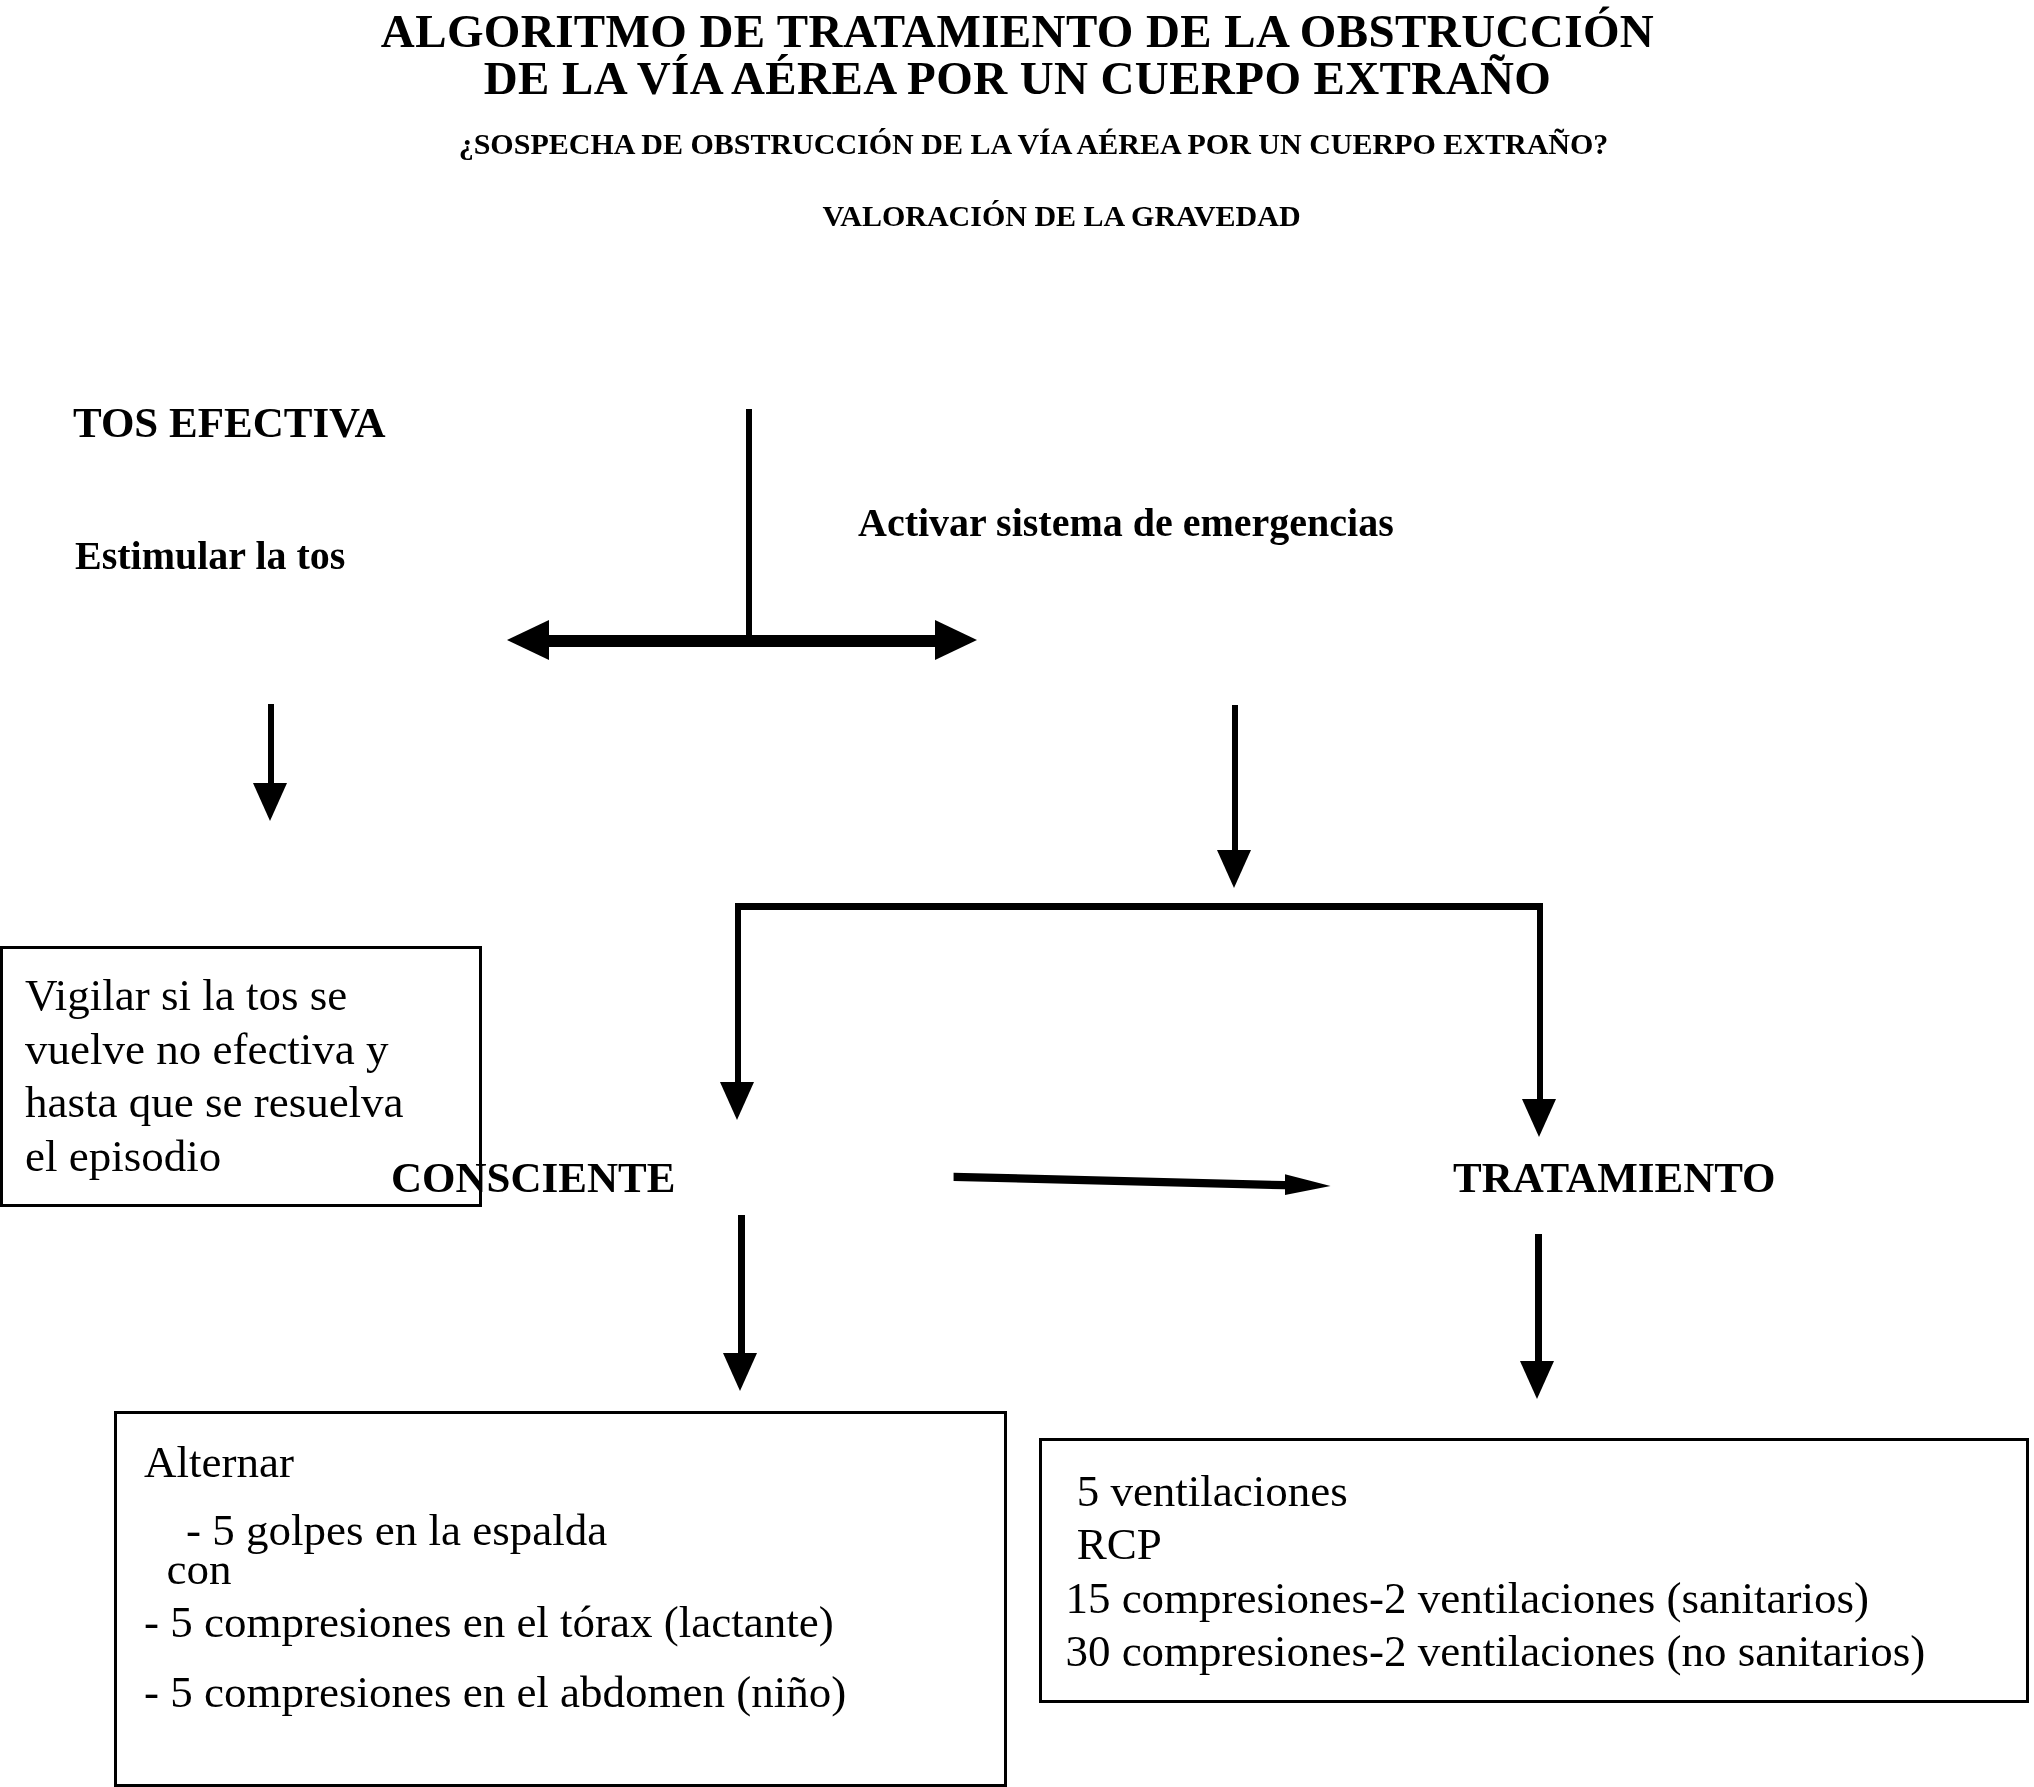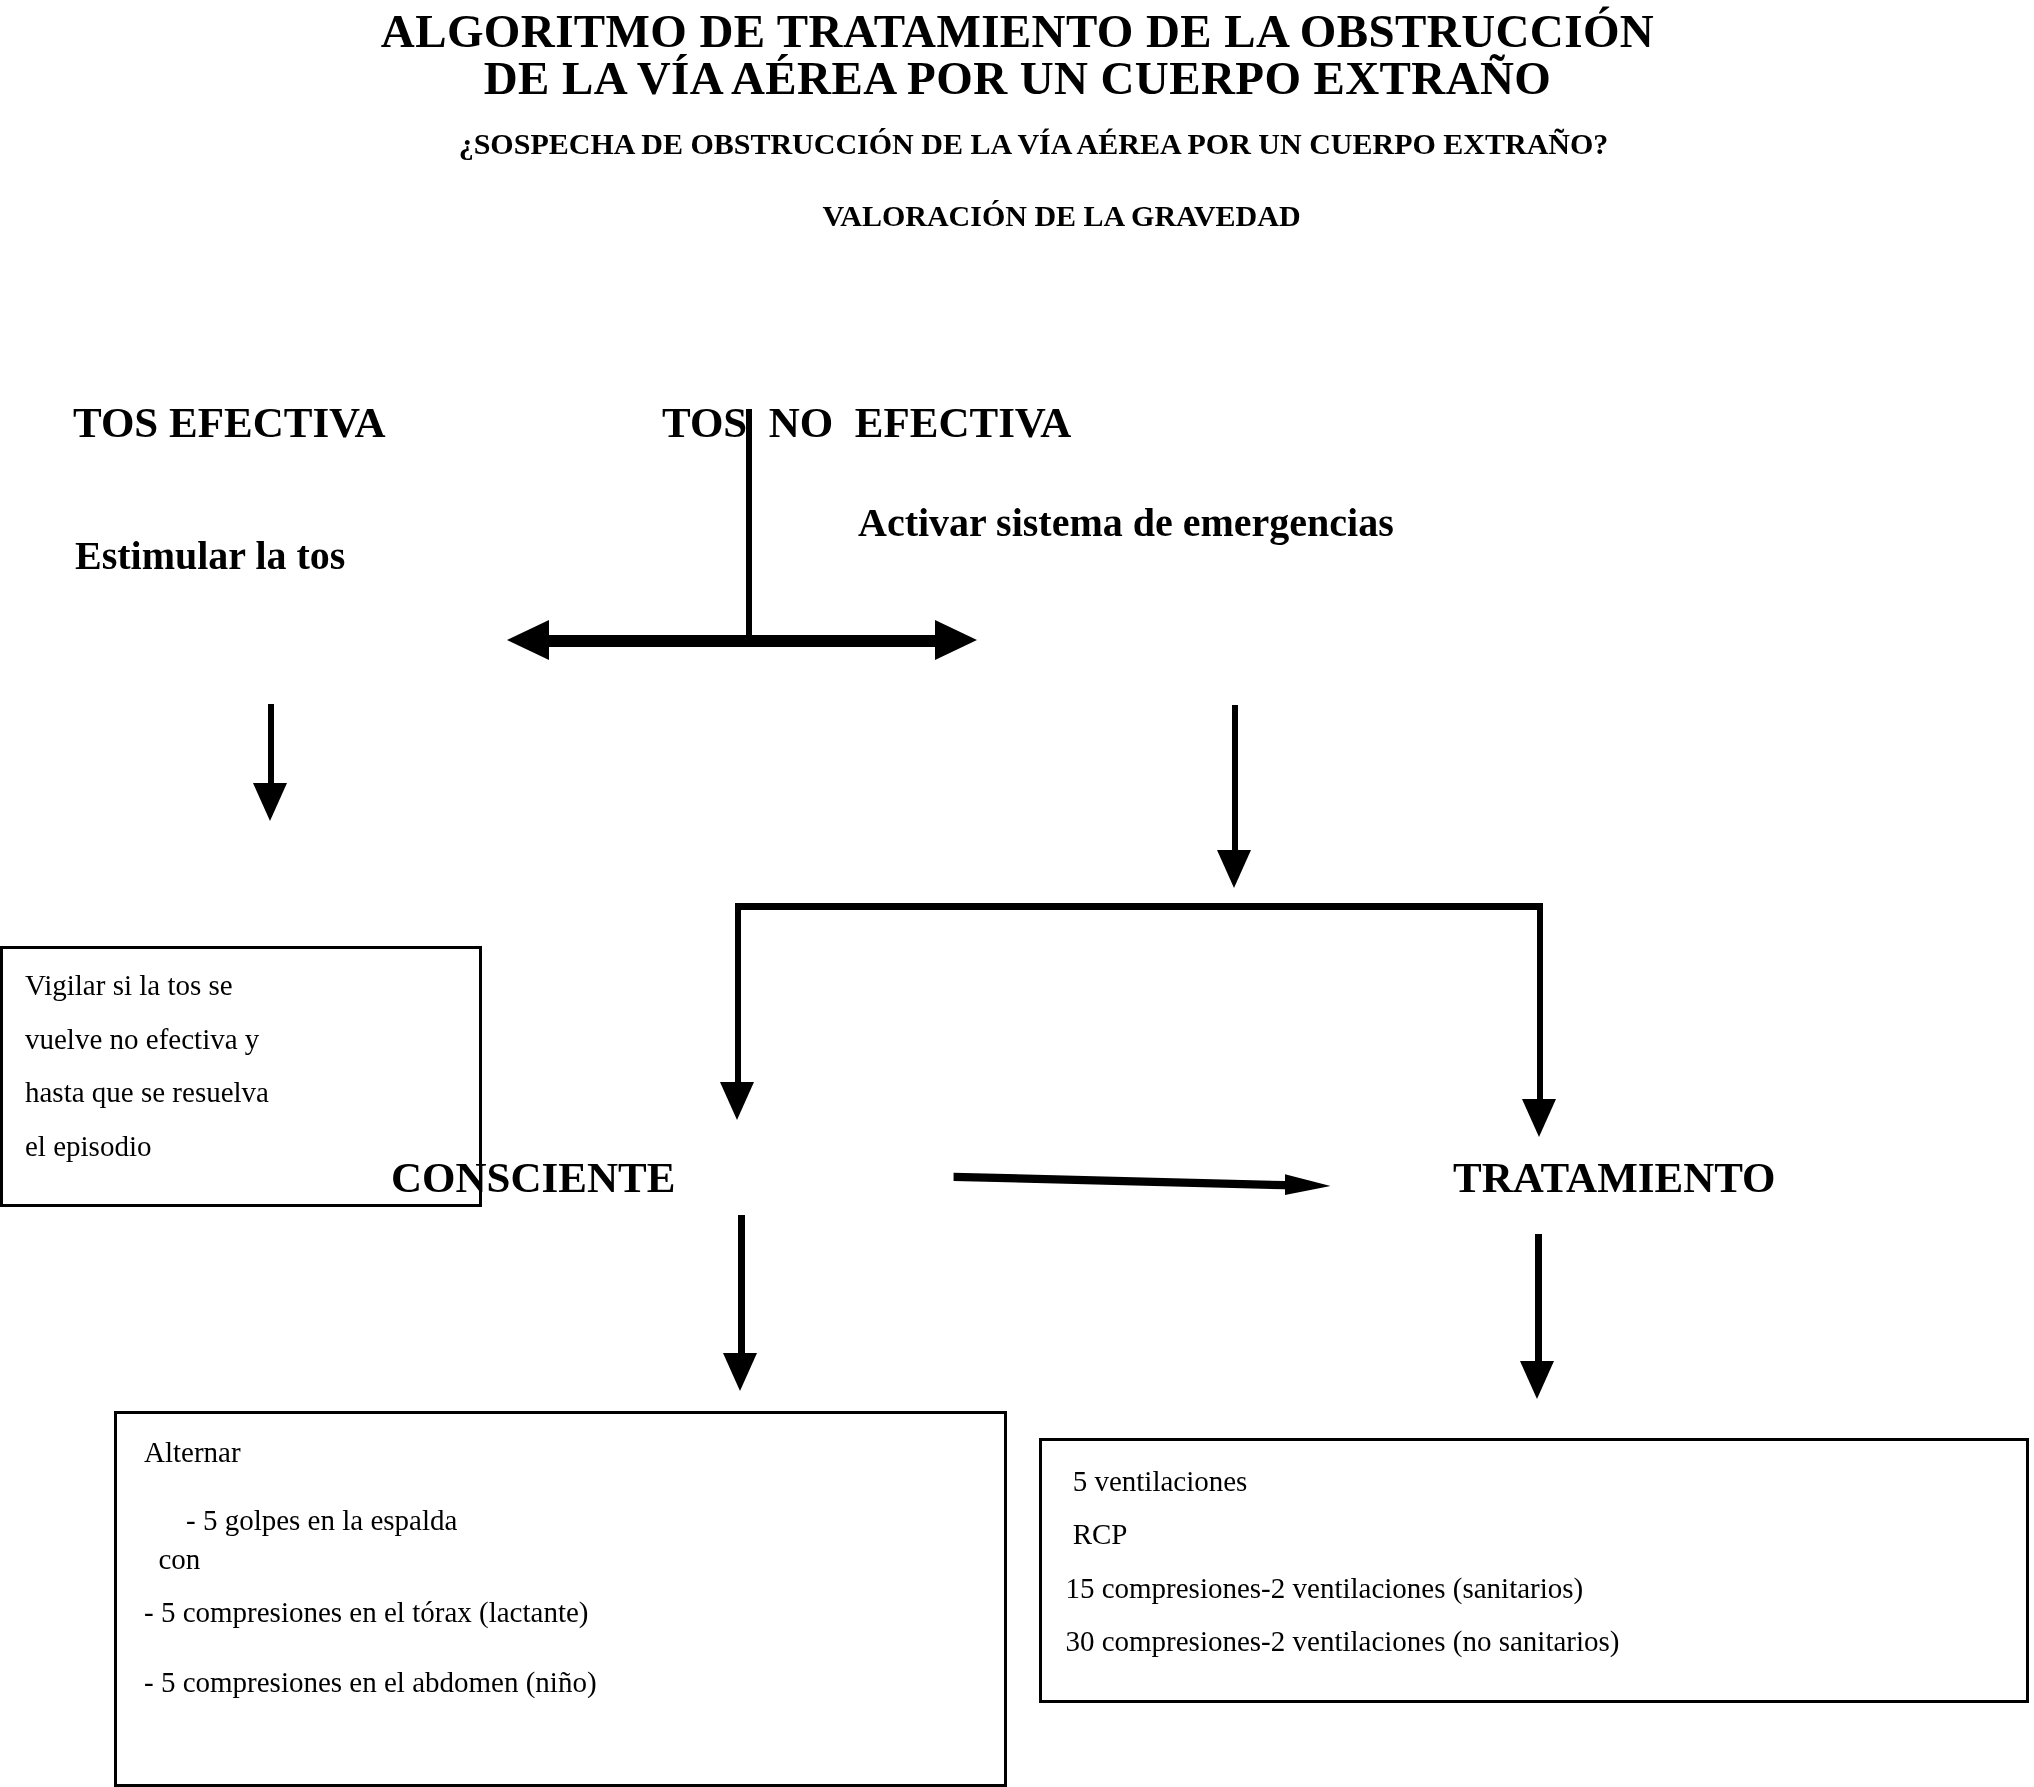--- a/index.html
+++ b/index.html
@@ -39,21 +39,21 @@
   }
   .node-label {
     font-weight: bold;
     font-size: 43px;
   }
   .node-label-md {
     font-weight: bold;
     font-size: 40px;
   }
   .plain-box-text {
-    font-size: 29px;
+    font-size: 45px;
     line-height: 1.28;
     font-family: Liberation Serif, serif;
   }
   .flow-box {
     position: absolute;
     border: 3.3px solid #000000;
     background: #ffffff;
     box-sizing: border-box;
   }
   .vline {
@@ -104,21 +104,20 @@
 
   <div class="txt question-line" style="top:199px;padding-left:28px;">VALORACIÓN DE LA GRAVEDAD</div>
 
   <div class="vline" style="left:746px; top:409px; width:5.8px; height:238px;"></div>
 
   <div class="hline" style="left:547px; top:635px; width:392px; height:11.7px;"></div>
   <div class="arrow-left" style="left:507px; top:620px;"></div>
   <div class="arrow-right" style="left:935px; top:620px;"></div>
 
   <div class="txt node-label" style="left:73px; top:399px;">TOS EFECTIVA</div>
-  <div class="txt node-label" style="left:662px; top:399px;">TOS  NO  EFECTIVA</div>
 
   <div class="vline" style="left:268px; top:704px; width:5.8px; height:83px;"></div>
   <div class="arrow-down" style="left:253px; top:783px;"></div>
 
   <div class="txt node-label-md" style="left:75px; top:534px;">Estimular la tos</div>
 
   <div class="flow-box" style="left:0px; top:946px; width:482px; height:261px;">
     <div class="txt plain-box-text" style="left:22px; top:18.4px;">Vigilar si la tos se</div>
     <div class="txt plain-box-text" style="left:22px; top:72px;">vuelve no efectiva y</div>
     <div class="txt plain-box-text" style="left:22px; top:125px;">hasta que se resuelva</div>

